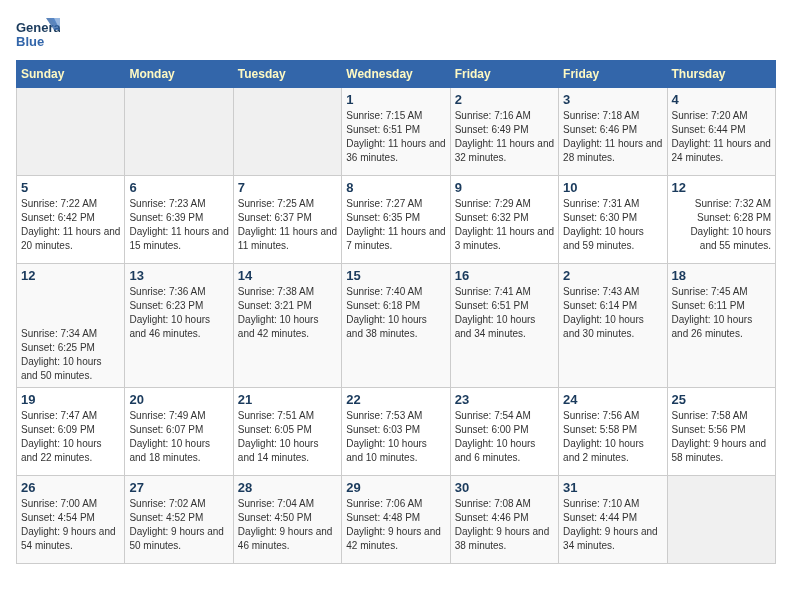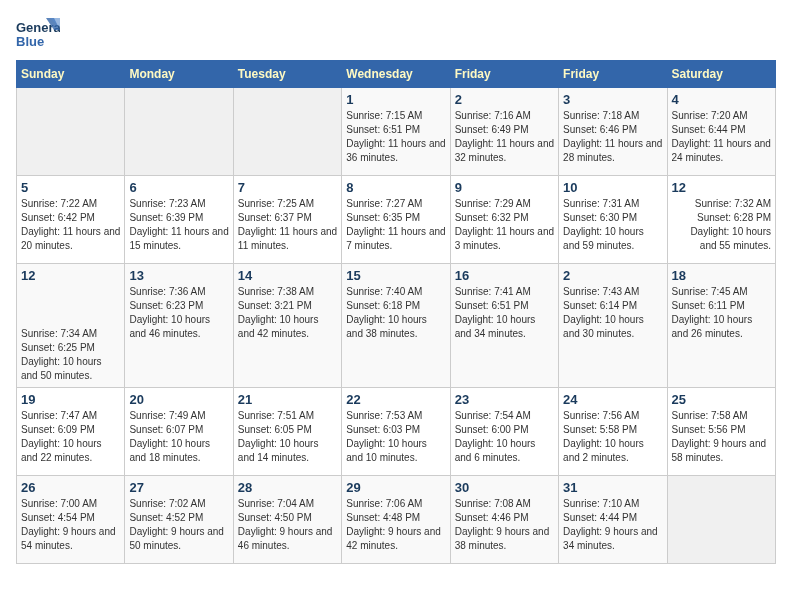--- a/index.html
+++ b/index.html
@@ -108,21 +108,21 @@
 
 <table>
   <thead>
     <tr>
     <th>Sunday</th>
         <th>Monday</th>
         <th>Tuesday</th>
         <th>Wednesday</th>
         <th>Friday</th>
         <th>Friday</th>
-        <th>Saturday</th>
+        <th>Thursday</th>
       </tr>
   </thead>
   <tbody id="calendar-body">
   <tr>
         <td class="empty-cell"></td>
         <td class="empty-cell"></td>
         <td class="empty-cell"></td>
         <td>
           <div class="day-number">1</div>
           <div class="day-info" style="white-space: pre-line;">Sunrise: 7:15 AM

